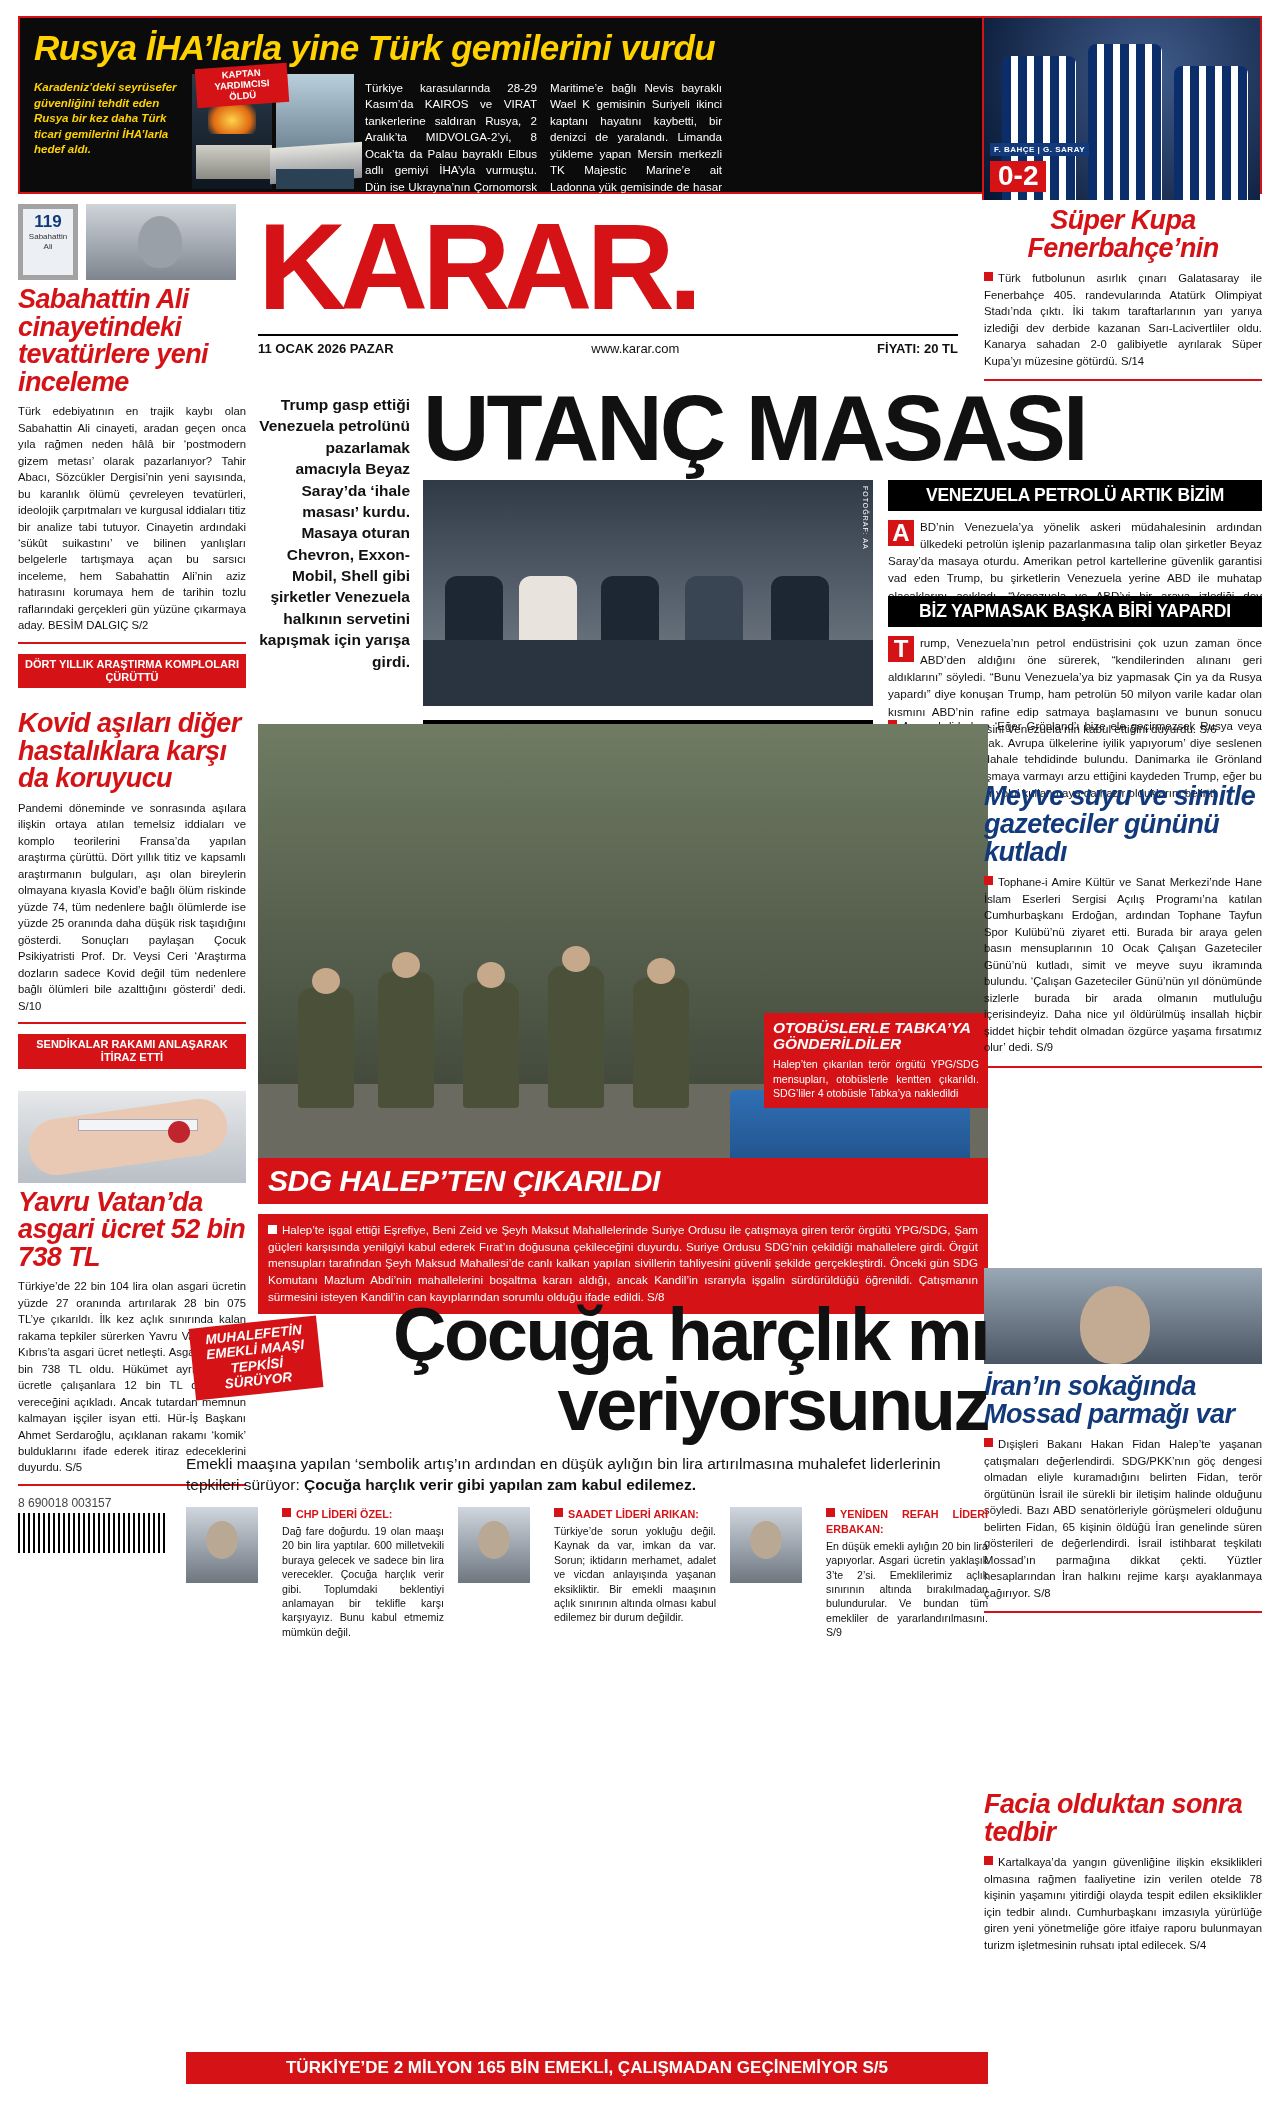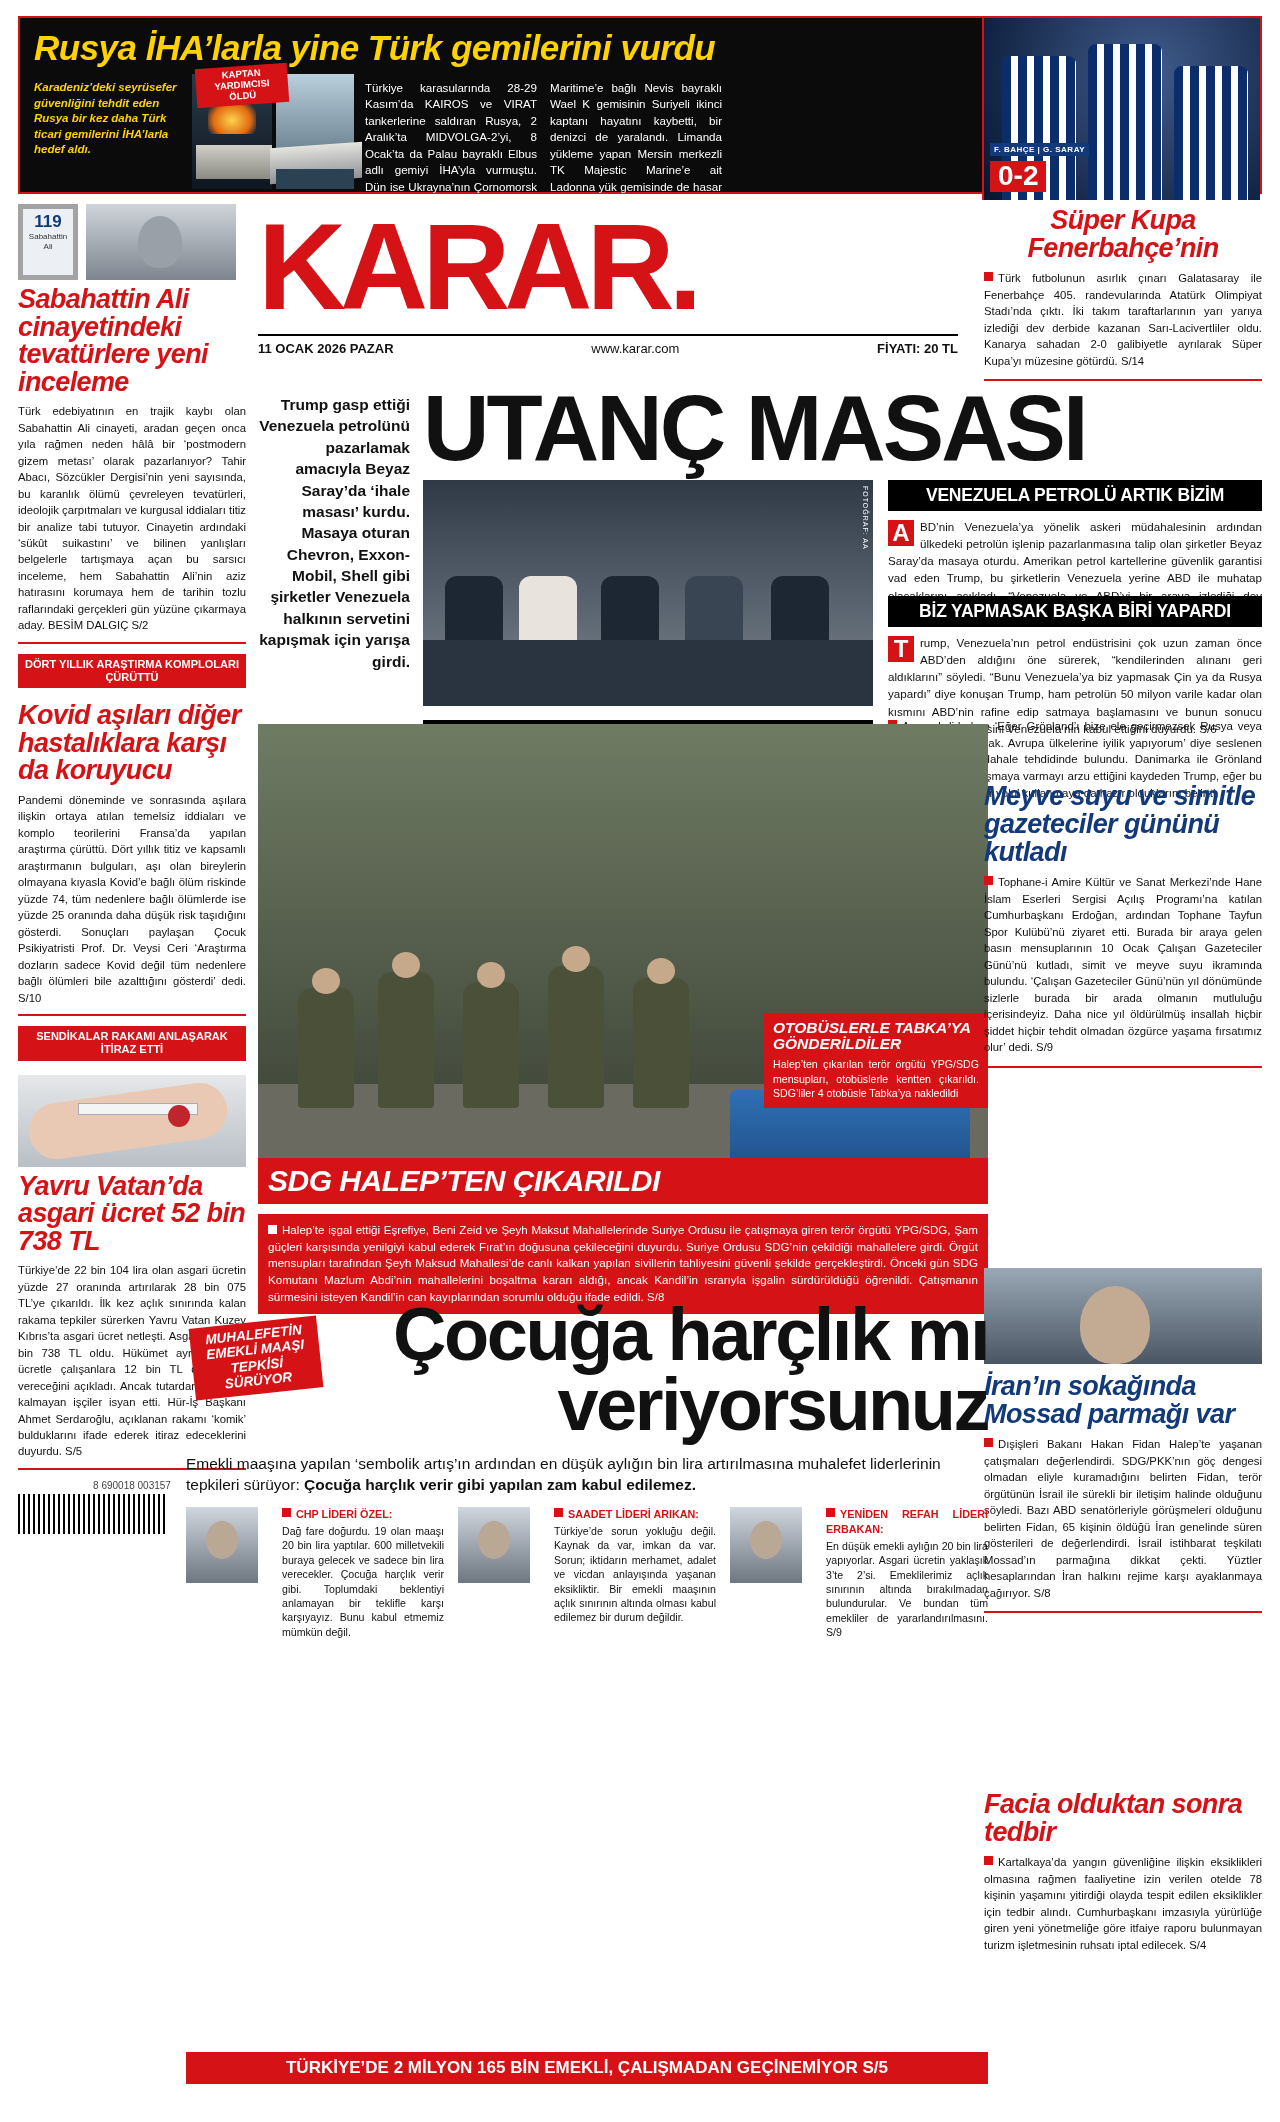--- a/index.html
+++ b/index.html
@@ -92,21 +92,21 @@
     position:relative; overflow:hidden;
   }
   .rail-portrait .head { position:absolute; left:52px; top:12px; width:44px; height:52px; border-radius:50% 50% 45% 45%; background:#9aa0a8; }
   .rail-h {
     color:#d51317; font-size: 27px; font-weight: bold; font-style: italic;
     line-height: 1.02; letter-spacing:-0.6px; margin: 6px 0 7px;
   }
   .rail-p { font-size: 11.3px; line-height: 1.46; text-align: justify; }
   .rail-kicker {
     background:#d51317; color:#fff; font-size: 11px; font-weight:bold;
-    text-align:center; padding:4px 3px; line-height:1.2; margin-bottom:14px;
+    text-align:center; padding:4px 3px; line-height:1.2; margin-bottom:22px;
   }
   .rail-img {
     width:100%; height: 92px; margin-bottom:6px; position:relative; overflow:hidden;
     background: linear-gradient(180deg,#e6e8ea,#b9bfc6);
   }
   .rail-img .arm { position:absolute; left:10px; top:18px; width:200px; height:56px; background:#e9c9b3; border-radius:28px; transform:rotate(-8deg); }
   .rail-img .syr { position:absolute; left:60px; top:28px; width:120px; height:12px; background:#f2f4f6; border:1px solid #aab; }
   .rail-img .drop { position:absolute; left:150px; top:30px; width:22px; height:22px; background:#c0242c; border-radius:50%; }
 
   
@@ -208,21 +208,21 @@
   .quotes { display:flex; gap:14px; margin-top:12px; }
   .qcard { width: 258px; display:flex; gap:24px; }
   .qface { width: 72px; height: 76px; background:linear-gradient(180deg,#cfd6de,#6e7680); flex:0 0 auto; position:relative; overflow:hidden;}
   .qface .h { position:absolute; left:20px; top:14px; width:32px; height:38px; background:#b9a894; border-radius:50%; }
   .qtext { font-size: 10.6px; line-height:1.36; text-align:justify; }
   .qtext b { display:block; color:#d51317; font-size:10.8px; margin-bottom:2px; }
   .bottom-strip {
     position:absolute; left:186px; top:2052px; width:802px; background:#d51317; color:#fff;
     text-align:center; font-weight:bold; font-size:17px; padding: 6px 4px;
   }
-  .barcode-lbl { position:absolute; left:40px; bottom:64px; font-size:10px; color:#444;text-align:center; }
+  .barcode-lbl { position:absolute; left:40px; bottom:64px; font-size:12px; color:#444; }
 </style>
 </head>
 <body>
 
 <div class="page">
 
   <div class="top-banner">
     <div class="tb-headline">Rusya İHA’larla yine Türk gemilerini vurdu</div>
     <div class="tb-left-note">Karadeniz’deki seyrüsefer güvenliğini tehdit eden Rusya bir kez daha Türk ticari gemilerini İHA’larla hedef aldı.</div>
 

